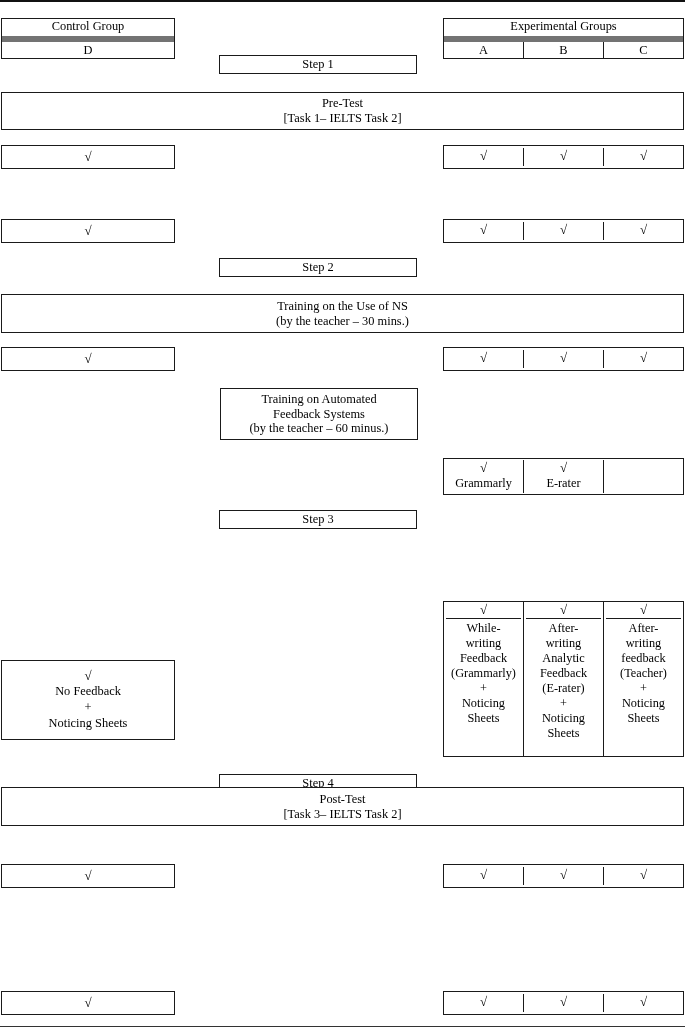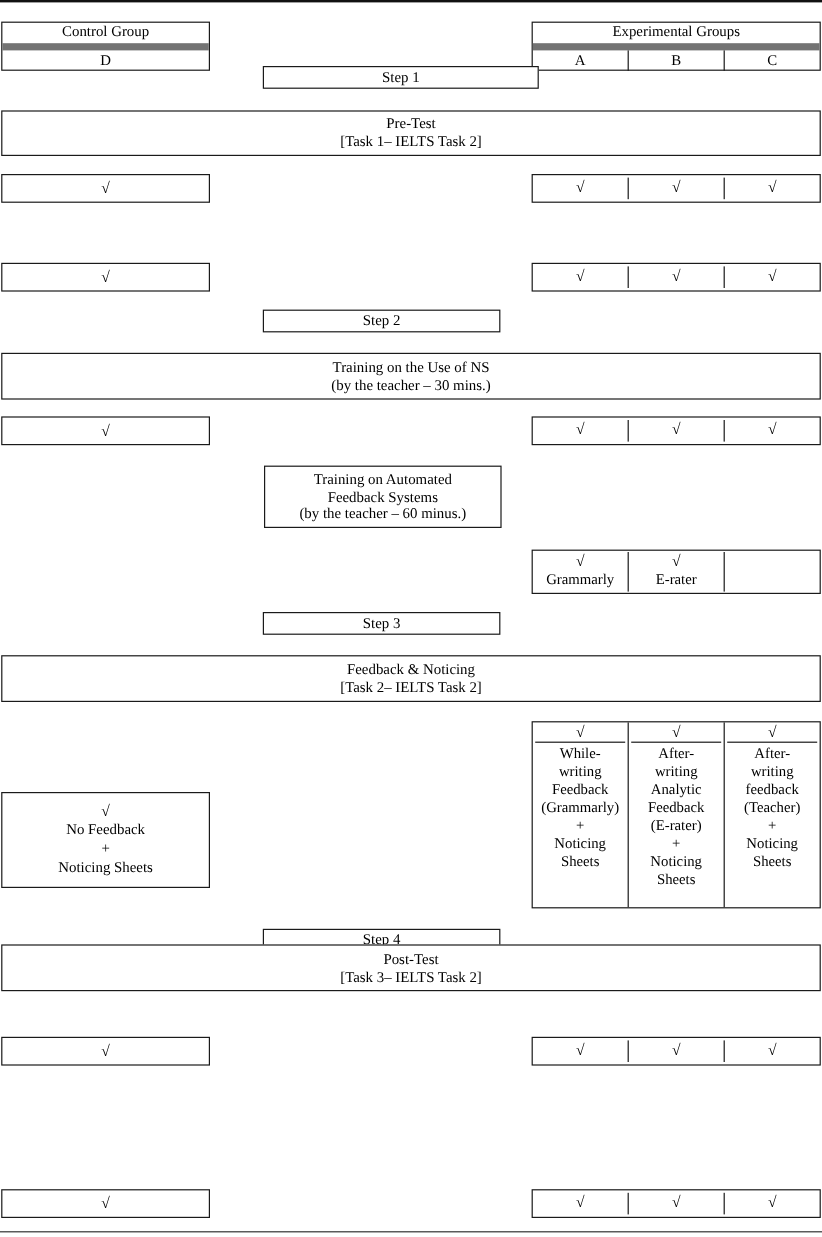--- a/index.html
+++ b/index.html
@@ -113,21 +113,21 @@
 
   <div class="abox" style="left:443px; top:18px; width:241px; height:41px; padding:0;">
     <div class="grp-title">Experimental Groups</div>
     <div class="grp-row">
       <div class="grp-cell">A</div>
       <div class="grp-cell">B</div>
       <div class="grp-cell">C</div>
     </div>
   </div>
 
-  <div class="abox" style="left:219px; top:55px; width:230px; height:19px;">
+  <div class="abox" style="left:219px; top:55px; width:198px; height:19px;">
     <span>Step 1</span>
   </div>
 
   <div class="abox" style="left:1px; top:92px; width:683px; height:38px;">
     <span class="bar-line">Pre-Test</span>
     <span class="bar-line">[Task 1– IELTS Task 2]</span>
   </div>
 
   <div class="abox" style="left:1px; top:145px; width:174px; height:24px;">
     <span class="tick">√</span>
@@ -203,24 +203,20 @@
     <div class="cell">
       <span class="tick"></span>
       <span class="cellbody"></span>
     </div>
   </div>
 
   <div class="abox" style="left:219px; top:510px; width:198px; height:19px;">
     <span>Step 3</span>
   </div>
 
-  <div class="abox" style="left:1px; top:546px; width:683px; height:39px;">
-    <span class="bar-line">Feedback &amp; Noticing</span>
-    <span class="bar-line">[Task 2– IELTS Task 2]</span>
-  </div>
 
   <div class="abox split3" style="left:443px; top:601px; width:241px; height:156px; align-items:stretch;">
     <div class="cell">
       <span class="tick">√</span>
       <span class="divline"></span>
       <span class="cellbody">While-</span>
       <span class="cellbody">writing</span>
       <span class="cellbody">Feedback</span>
       <span class="cellbody">(Grammarly)</span>
       <span class="cellbody">+</span>

